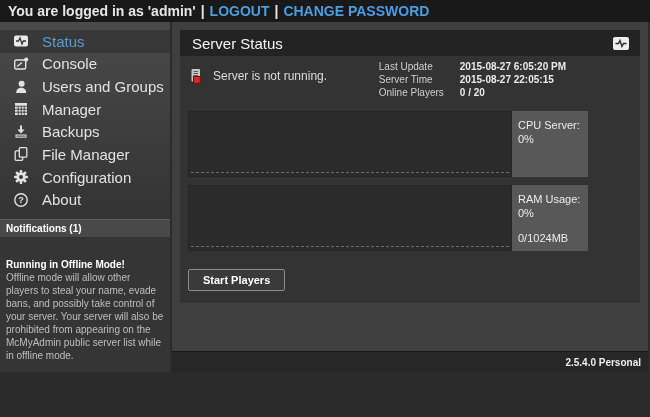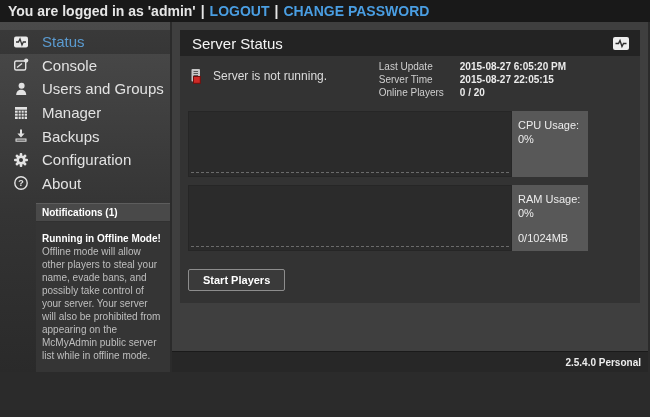--- a/index.html
+++ b/index.html
@@ -29,29 +29,29 @@
     display:flex; flex-direction:column; padding-top:8px;
   }
   .nav-item {
     height:30px; display:flex; align-items:center; gap:13px;
     padding-left:13px; cursor:pointer;
     color:#e2e2e2; font-size:15px;
   }
   .nav-item.active { background:rgba(0,0,0,0.22); color:#5b9bd0; }
   .nav-icon { width:16px; height:16px; flex:0 0 16px; display:block; }
 
-  .notifications { margin-top:8px;margin-left:36px; }
+  .notifications { margin-top:8px; }
   .notif-header {
     background:#494949; border-top:1px solid #5d5d5d; border-bottom:1px solid #313131;
     color:#ffffff; font-size:10px; font-weight:bold;
     padding:3px 6px;
   }
   .notif-body {
     background:#353535; color:#bfbfbf; font-size:10px; line-height:1.3;
-    padding:10px 6px 10px 6px;
+    padding:20px 6px 10px 6px;
   }
   .notif-title { color:#ffffff; font-weight:bold; font-size:10px; }
 
   
   .main { flex:1; display:flex; flex-direction:column; background:#2b2b2b; padding:0 2px;justify-content:flex-end; }
   .panel { flex:1; background:#3f3f3f; padding:8px; overflow:hidden; }
   .card { background:#333333; }
   .card-header {
     height:26px; background:#232323; display:flex; align-items:center;
     padding:0 10px 0 12px;
@@ -149,20 +149,27 @@
 
     <div class="nav-item">
       <svg class="nav-icon" viewBox="0 0 16 16">
         <path d="M7 1.5 h2 v4 h2.6 L8 9.5 L4.4 5.5 H7 Z" fill="#e2e2e2"></path>
         <path d="M2.5 10.5 h11 v3.2 h-11 Z" fill="#e2e2e2"></path>
         <path d="M3.5 12.1 h9" stroke="#3a3a3a" stroke-width="1" fill="none"></path>
       </svg>
       <span>Backups</span>
     </div>
 
+    <div class="nav-item">
+      <svg class="nav-icon" viewBox="0 0 16 16">
+        <rect x="2.2" y="4.8" width="7.5" height="9.5" rx="1" fill="none" stroke="#e2e2e2" stroke-width="1.3"></rect>
+        <rect x="6.3" y="1.7" width="7.5" height="9.5" rx="1" fill="#3a3a3a" stroke="#e2e2e2" stroke-width="1.3"></rect>
+      </svg>
+      <span>File Manager</span>
+    </div>
 
     <div class="nav-item">
       <svg class="nav-icon" viewBox="0 0 16 16">
         <g fill="#e2e2e2">
           <rect x="6.7" y="1" width="2.6" height="14" rx="1"></rect>
           <rect x="6.7" y="1" width="2.6" height="14" rx="1" transform="rotate(45 8 8)"></rect>
           <rect x="6.7" y="1" width="2.6" height="14" rx="1" transform="rotate(90 8 8)"></rect>
           <rect x="6.7" y="1" width="2.6" height="14" rx="1" transform="rotate(135 8 8)"></rect>
           <circle cx="8" cy="8" r="4.6"></circle>
         </g>
@@ -226,21 +233,21 @@
                 <td class="info-label">Online Players</td>
                 <td class="info-value">0 / 20</td>
               </tr>
             </tbody>
               </table>
           </div>
 
           <div class="usage-row">
             <div class="chart"></div>
             <div class="usage-box">
-              <div>CPU Usage:</div>
+              <div>CPU Server:</div>
               <div>0%</div>
             </div>
           </div>
 
           <div class="usage-row">
             <div class="chart"></div>
             <div class="usage-box">
               <div>RAM Usage:</div>
               <div>0%</div>
               <div class="usage-detail">0/1024MB</div>

